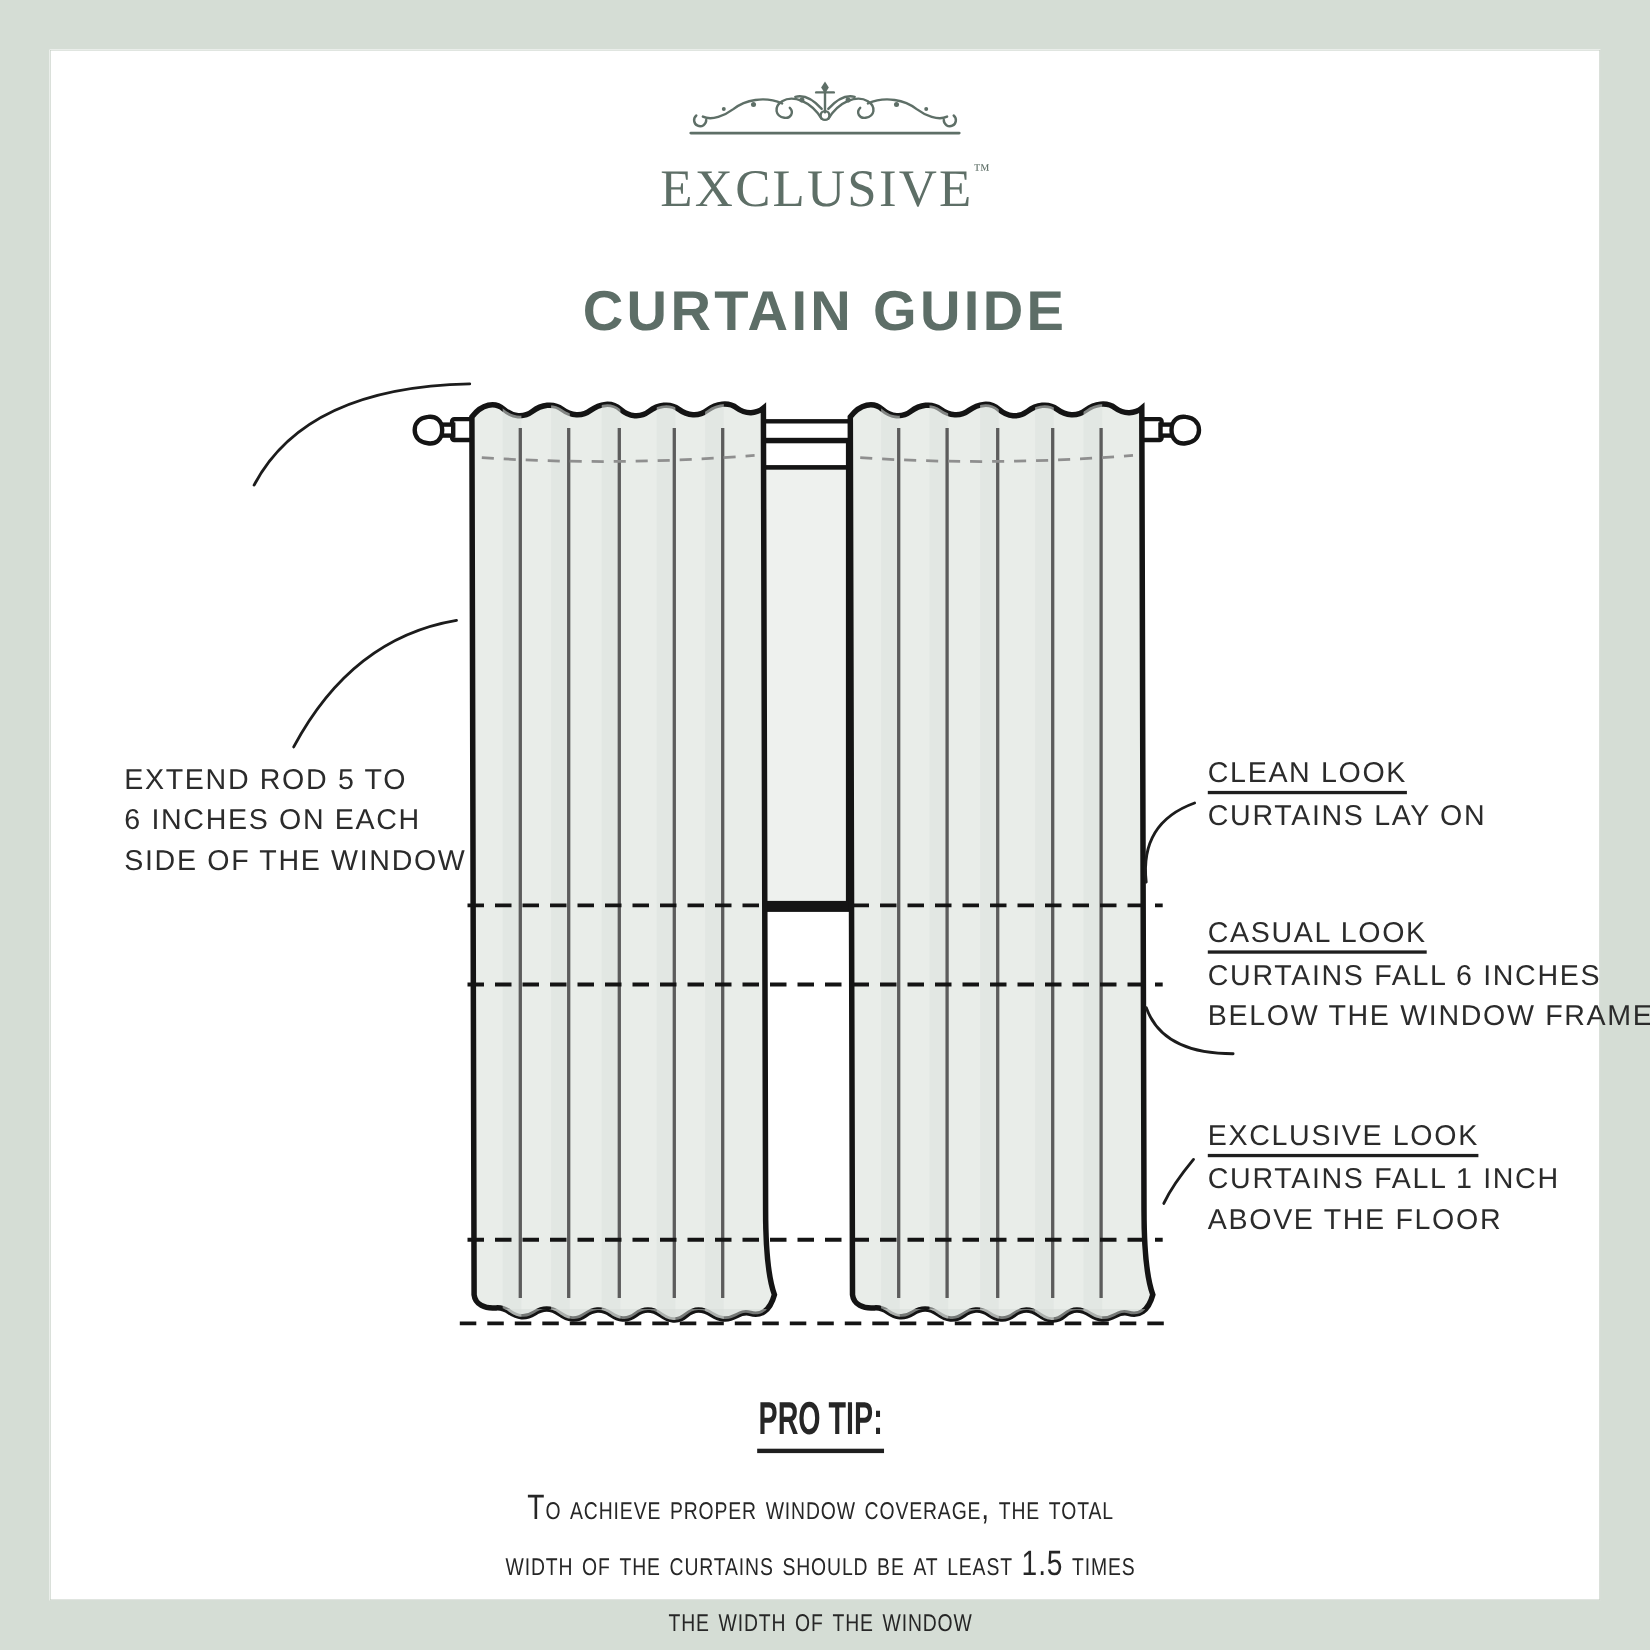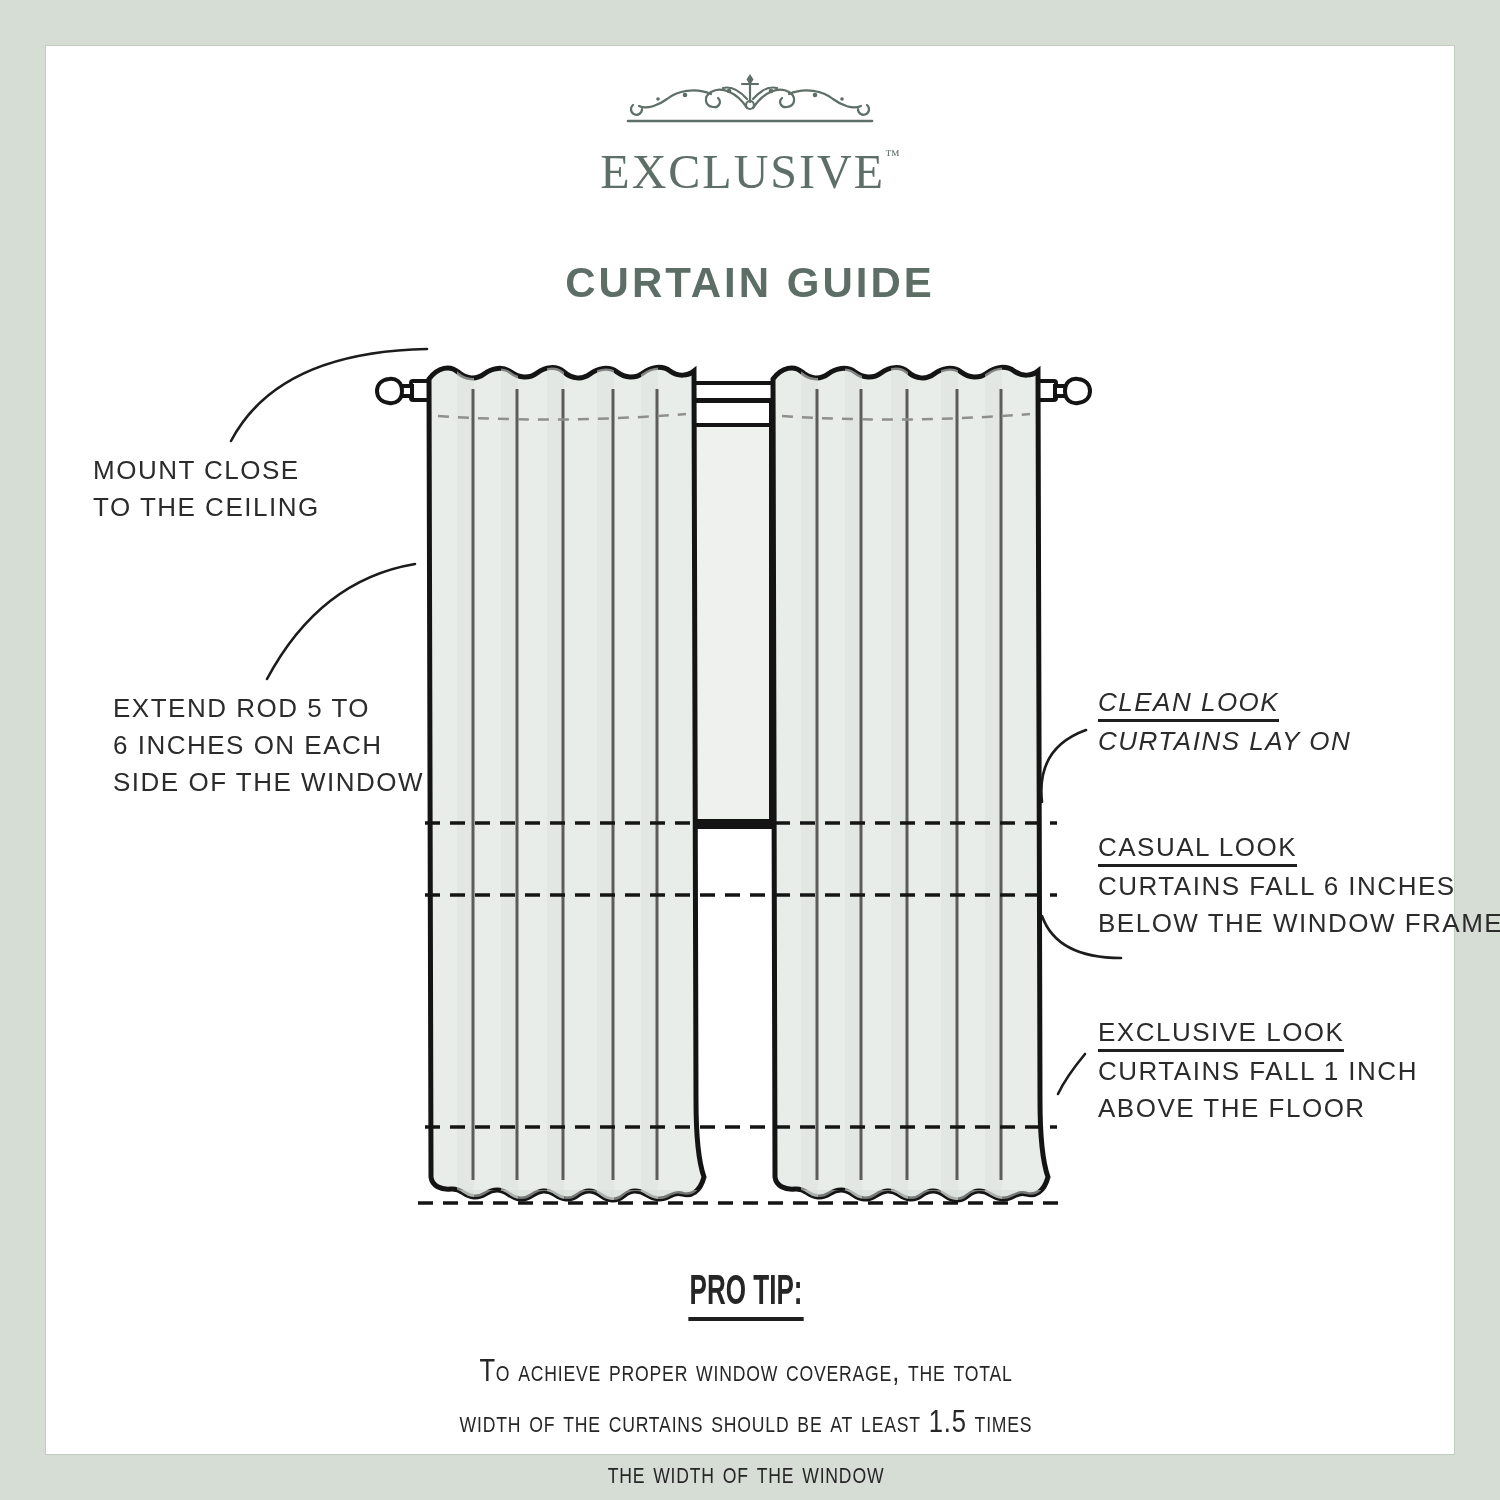--- a/index.html
+++ b/index.html
@@ -22,21 +22,21 @@
     font-size:48px;letter-spacing:2px;color:#5e6f67;line-height:50px;
   }
   .brand-name sup{font-size:15px;letter-spacing:0;vertical-align:28px;}
   .brand-name2{
     position:absolute;left:0;right:0;top:183px;text-align:center;
     font-family:"Liberation Serif", serif;
     font-size:42px;letter-spacing:5px;color:#5e6f67;line-height:46px;
   }
   .page-title{
     position:absolute;left:0;right:0;top:250px;text-align:center;
-    font-size:42px;font-weight:bold;letter-spacing:3px;color:#5d6e67;line-height:66px;
+    font-size:51px;font-weight:bold;letter-spacing:3px;color:#5d6e67;line-height:66px;
   }
 
   
   .diagram{position:absolute;left:0;top:0;width:1500px;height:1500px;}
 
   
   .ann{
     position:absolute;
     font-size:26px;line-height:37px;letter-spacing:1.5px;color:#2b2b2b;
     white-space:nowrap;
@@ -181,31 +181,27 @@
 
     <g fill="none" stroke="#1c1c1c" stroke-width="2.6" stroke-linecap="round">
       <path d="M 231 441 Q 278 352 427 349"></path>
       <path d="M 267 679 Q 320 580 415 564"></path>
       <path d="M 1086 730 Q 1036 748 1042 802"></path>
       <path d="M 1042 916 Q 1057 958 1121 958"></path>
       <path d="M 1085 1054 Q 1066 1077 1058 1094"></path>
     </g>
   </svg>
 
-  <div class="ann" style="left:93px;top:452px;">
-    <div>MOUNT CLOSE</div>
-    <div>TO THE CEILING</div>
-  </div>
   <div class="ann" style="left:93px;top:690px;margin-left:20px;">
     <div>EXTEND ROD 5 TO</div>
     <div>6 INCHES ON EACH</div>
     <div>SIDE OF THE WINDOW</div>
   </div>
 
-  <div class="ann" style="left:1098px;top:684px;font-style:italic;">
+  <div class="ann" style="left:1098px;top:684px;">
     <div class="ann-heading"><span>CLEAN LOOK</span></div>
     <div>CURTAINS LAY ON</div>
   </div>
   <div class="ann" style="left:1098px;top:829px;">
     <div class="ann-heading"><span>CASUAL LOOK</span></div>
     <div>CURTAINS FALL 6 INCHES</div>
     <div>BELOW THE WINDOW FRAME</div>
   </div>
   <div class="ann" style="left:1098px;top:1014px;">
     <div class="ann-heading"><span>EXCLUSIVE LOOK</span></div>

